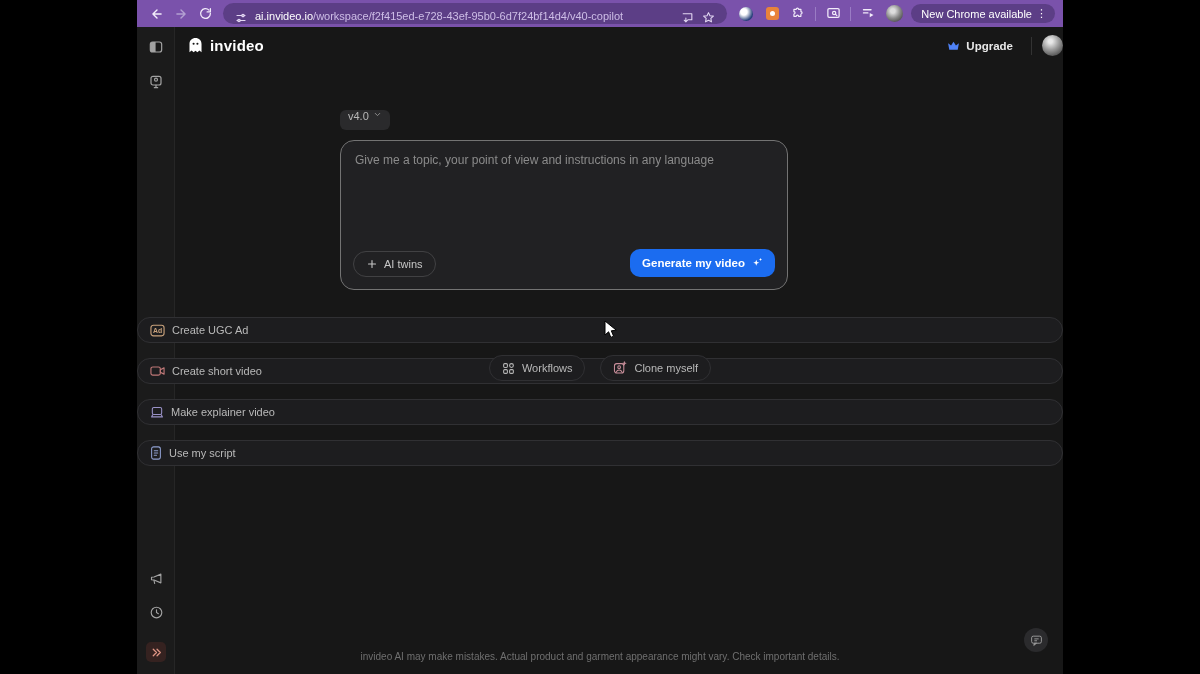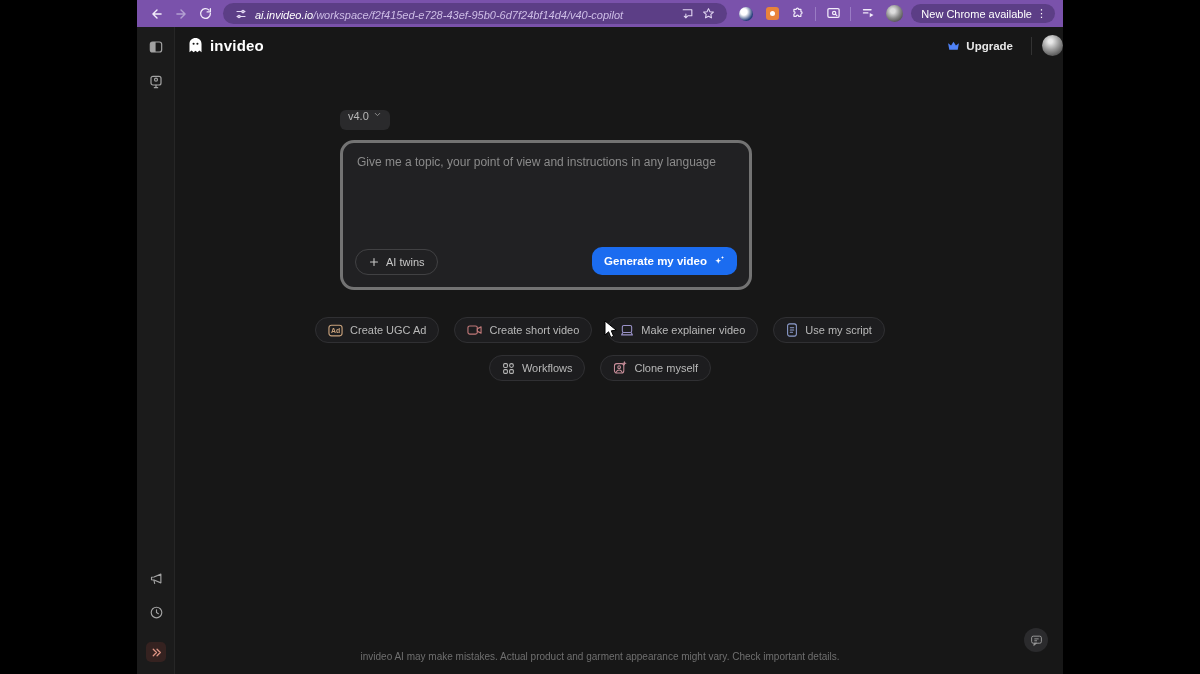--- a/index.html
+++ b/index.html
@@ -6,22 +6,22 @@
   html,body { width:1200px; height:674px; background:#000; overflow:hidden;
               font-family:"Liberation Sans", sans-serif; }
   .window { position:absolute; left:137px; top:0; width:926px; height:674px; background:#161616; }
 
   
   .toolbar { position:absolute; left:0; top:0; width:926px; height:27px; background:#7a52ab;
              display:flex; align-items:center; padding:0 8px; }
   .nav-ic { width:20px; height:20px; display:flex; align-items:center; justify-content:center;
             color:#f2ecfa; margin:0 2px; border-radius:50%; flex:0 0 auto; }
   .nav-ic.dim { color:#b3a0d2; }
-  .urlbar { height:21px; background:#5c3e86; border-radius:11px; display:flex; align-items:center;
-            padding:0 8px; margin:0 6px; width:546px; color:#e8e0f5;font-style:italic; }
+  .urlbar { height:21px; background:#5c3e86; border-radius:11px; display:flex; align-items:flex-end;
+            padding:0 8px; margin:0 6px; width:546px; color:#e8e0f5; }
   .urlbar .host { color:#ffffff; font-size:11px; }
   .urlbar .path { color:#cdbde6; font-size:11px; }
   .url-ic { color:#e3d8f3; display:flex; align-items:center; margin:0 4px; flex:0 0 auto; }
   .url-text { flex:1; white-space:nowrap; overflow:hidden; margin-left:4px; }
   .tb-ic { width:20px; height:20px; display:flex; align-items:center; justify-content:center;
            color:#f2ecfa; margin:0 3px; flex:0 0 auto; }
   .tb-divider { width:1px; height:14px; background:#9a7cc4; margin:0 4px; }
   .update-pill { height:19px; background:#5c3e86; border-radius:10px; color:#fff; font-size:11px;
                  display:flex; align-items:center; padding:0 4px 0 10px; margin-left:4px; white-space:nowrap; }
   .dots { color:#fff; font-size:11px; letter-spacing:0; padding:0 4px; }
@@ -48,35 +48,35 @@
              padding:4px 8px; }
   .hdr-div { width:1px; height:18px; background:#333; margin:0 10px; }
   .hdr-avatar { width:21px; height:21px; border-radius:50%;
                 background:radial-gradient(circle at 40% 30%, #e8e8e8 10%, #9a9a9a 45%, #3c3c3c 90%); }
 
   .content { position:absolute; left:203px; top:0; width:520px; }
   .ver-pill { position:absolute; left:0; top:83px; height:20px; background:#2a2a2c; border-radius:6px;
               display:flex; align-items:flex-start; gap:4px; padding:0 8px; color:#b8b8b8; font-size:11px; }
   .ver-pill .chev { color:#8d8d8d; font-size:9px; }
 
-  .composer { position:absolute; left:0; top:113px; width:412px; height:150px; background:#212123;
-              border:3px solid #737373; border-radius:14px; }
+  .composer { position:absolute; left:0; top:113px; width:448px; height:150px; background:#212123;
+              border:1px solid #737373; border-radius:14px; }
   .composer textarea { position:absolute; left:14px; top:12px; width:492px; height:90px; background:transparent;
               border:none; outline:none; resize:none; color:#ddd; font-size:12px;
               font-family:"Liberation Sans", sans-serif; }
   .composer textarea::placeholder { color:#8b8b8b; }
   .twins-btn { position:absolute; left:12px; bottom:12px; height:26px; border:1px solid #414143;
                border-radius:14px; background:transparent; color:#c7c7c7; font-size:11px;
                display:flex; align-items:center; gap:6px; padding:0 12px; }
   .gen-btn { position:absolute; right:12px; bottom:12px; height:28px; background:#1b6cf0; border:none;
              border-radius:10px; color:#fff; font-size:11.5px; font-weight:bold; display:flex;
              align-items:center; gap:6px; padding:12px 12px; }
 
   .chips-row { position:absolute; left:-203px; width:926px; display:flex; justify-content:center; gap:15px; }
-  .row1 { top:290px; } .row2 { top:328px; }
+  .row1 { top:290px;flex-direction:column; } .row2 { top:328px; }
   .chip { height:26px; background:#1d1d1f; border:1px solid #303033; border-radius:13px; display:flex;
           align-items:center; gap:7px; padding:0 12px; color:#b9b9b9; font-size:11px; white-space:nowrap; }
   .chip .ci { display:flex; align-items:center; }
 
   .disclaimer { position:absolute; left:-203px; top:624px; width:926px; text-align:center;
                 color:#6f6f6f; font-size:10px; }
 
   .chat-fab { position:absolute; right:15px; bottom:22px; width:24px; height:24px; border-radius:50%;
               background:#2b2b2d; display:flex; align-items:center; justify-content:center; color:#9a9a9a; }
 

